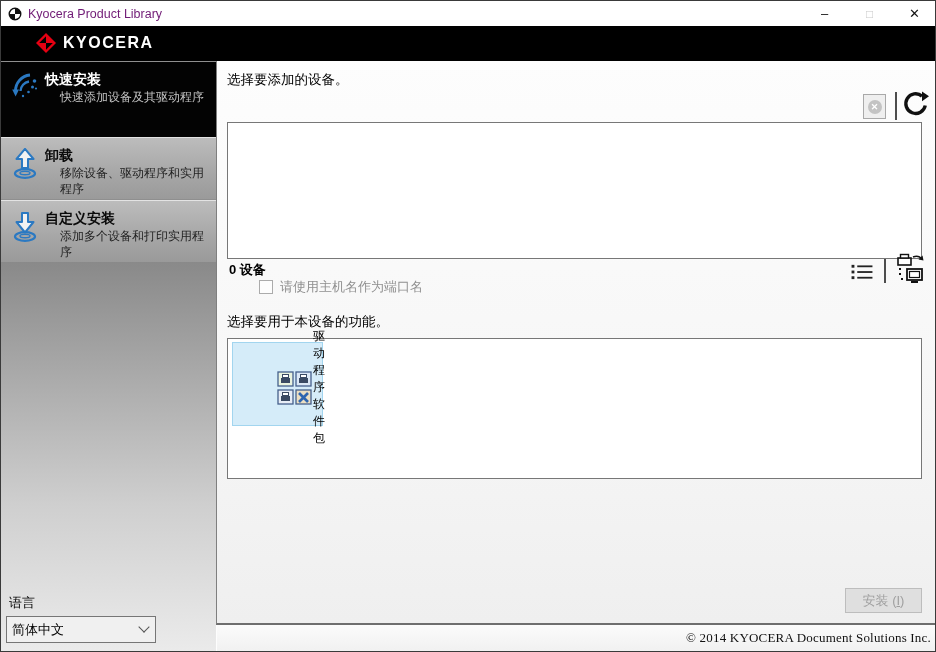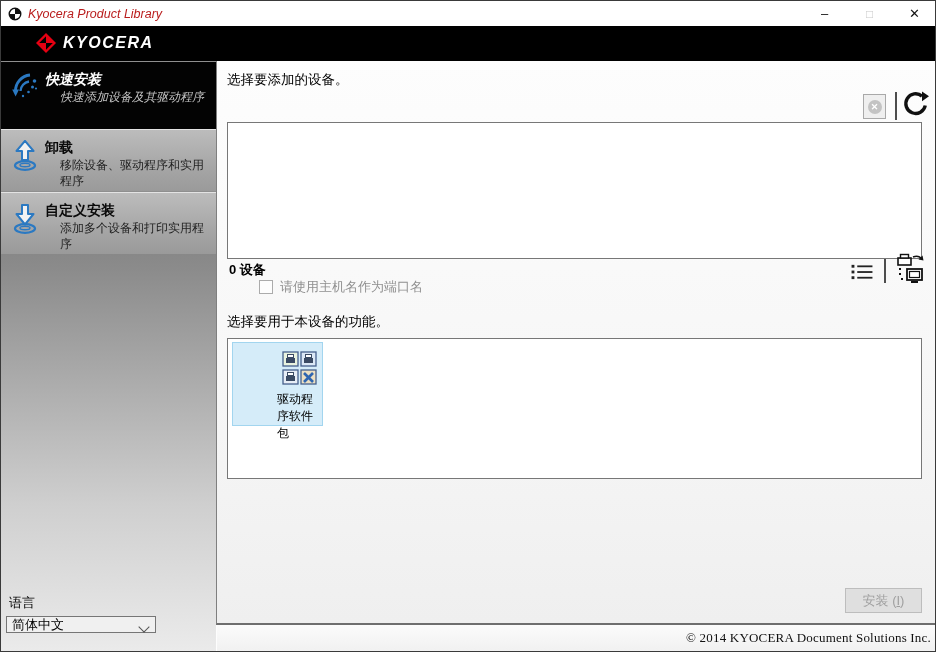--- a/index.html
+++ b/index.html
@@ -8,56 +8,56 @@
   .window {
     position:relative; width:936px; height:652px; background:#fdfdfd;
     overflow:hidden; border:1px solid #3a3a3a;
   }
   
   .titlebar {
     position:absolute; left:0; top:0; width:936px; height:25px; background:#ffffff;
     display:flex; align-items:center;
   }
   .app-icon { margin-left:7px; width:14px; height:14px; display:inline-flex; }
-  .titlebar .title { margin-left:6px; font-size:12.5px; color:#b91c1c;font-style:italic; }
+  .titlebar .title { margin-left:6px; font-size:12.5px; color:#701a75; }
   .win-controls { position:absolute; right:0; top:0; height:25px; display:flex; }
   .win-btn {
     width:45px; height:25px; display:flex; align-items:center; justify-content:center;
     font-size:13px; color:#111; cursor:default;
   }
   .win-btn.maximize { color:#c9c9c9; font-size:12px; }
   
   .header-band { position:absolute; left:0; top:25px; width:936px; height:35px; background:#000; }
   .brand { position:absolute; left:35px; top:7px; display:flex; align-items:center; }
   .brand-text {
     color:#fff; font-weight:bold; font-size:16px; letter-spacing:1.5px; margin-left:7px;
-    transform:scaleY(1.05); font-family:"Liberation Sans", sans-serif;font-style:italic;
+    transform:scaleY(1.05); font-family:"Liberation Sans", sans-serif;
   }
   
   .sidebar {
     position:absolute; left:0; top:60px; width:215px; height:592px;
     background:linear-gradient(180deg,#5f5f5f 0%, #8b8b8b 35%, #cfcfcf 75%, #ebebeb 100%);
   }
   .side-item { position:relative; width:100%; display:flex; padding:8px 6px 0 8px; }
   .side-item .si-icon { width:32px; height:32px; flex:0 0 32px; margin-top:2px; }
   .si-text { margin-left:4px; }
   .si-title { font-size:14px; font-weight:bold; line-height:18px; }
   .si-sub { font-size:12px; line-height:16px; margin-left:15px; margin-top:1px; }
-  .side-item.selected { height:68px; background:#030303; border-top:1px solid #8f8f8f;font-style:italic; }
+  .side-item.selected { height:76px; background:#030303; border-top:1px solid #8f8f8f; }
   .side-item.selected .si-title { color:#ffffff; }
   .side-item.selected .si-sub { color:#c3c3c3; }
   .side-item.gray { background:linear-gradient(180deg,#bcbcbc 0%, #a6a6a6 60%, #9a9a9a 100%); border-top:1px solid #e3e3e3; }
   .side-item.gray .si-title { color:#0a0a0a; }
   .side-item.gray .si-sub { color:#1f1f1f; }
   .side-item.item2 { height:62px; }
   .side-item.item3 { height:63px; border-bottom:1px solid #8f8f8f; }
   .language-area { position:absolute; left:0; bottom:0; width:215px; height:60px; }
   .language-label { position:absolute; left:8px; top:1px; font-size:13px; color:#000; }
   .language-select {
-    position:absolute; left:5px; top:23px; width:150px; height:17px; background:#f0f0f0;
+    position:absolute; left:5px; top:23px; width:150px; height:27px; background:#f0f0f0;
     border:1px solid #767676; display:flex; align-items:center; font-size:13px; color:#000;
     padding-left:5px;
   }
   .language-select .chev { position:absolute; right:7px; top:8px; width:8px; height:8px; }
   .chev::before {
     content:""; position:absolute; width:7px; height:7px; border-right:1.6px solid #555;
     border-bottom:1.6px solid #555; transform:rotate(45deg); top:-2px; left:0;
   }
   
   .main-panel {
@@ -95,21 +95,21 @@
   .hostname-row { position:absolute; left:10px; top:217px; display:flex; align-items:center;padding-left:32px; }
   .checkbox { width:14px; height:14px; border:1px solid #ababab; background:#fdfdfd; }
   .hostname-label { margin-left:7px; font-size:13px; color:#8f8f8f; }
   .features-box {
     position:absolute; left:10px; top:277px; width:695px; height:141px;
     background:#fff; border:1px solid #777;
   }
   .tile {
     position:absolute; left:4px; top:3px; width:91px; height:84px;
     background:#d5ecf9; border:1px solid #a2d5ef;
-    display:flex; flex-direction:column; align-items:center;padding-left:44px;
+    display:flex; flex-direction:row; align-items:center;padding-left:44px;
   }
   .tile .tile-icon { margin-top:6px; width:36px; height:36px; }
   .tile .tile-label { margin-top:6px; font-size:12px; color:#000; }
   .install-btn {
     position:absolute; right:15px; bottom:10px; width:77px; height:25px;
     background:#dfdfdf; border:1px solid #bdbdbd; color:#9f9f9f; font-size:13px;
     display:flex; align-items:center; justify-content:center;
   }
   .install-btn .mnem { text-decoration:underline; }
   

